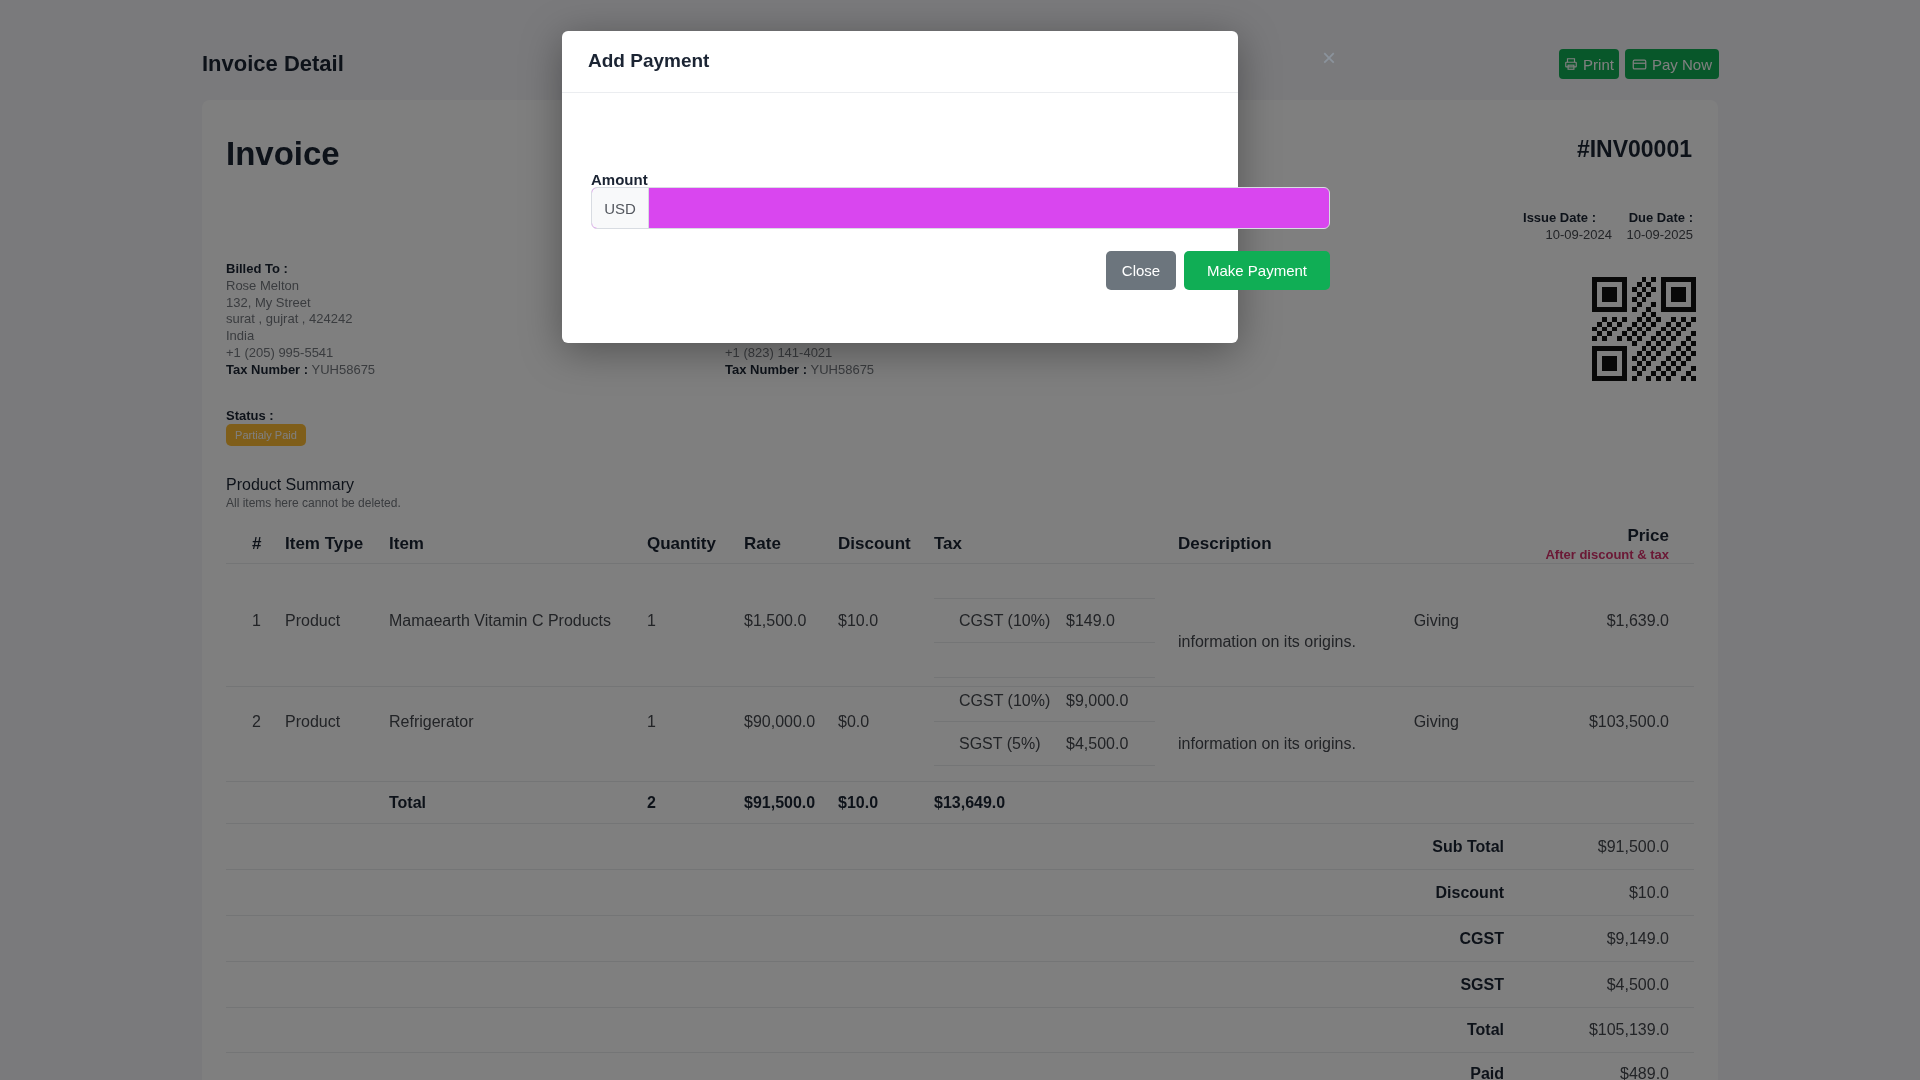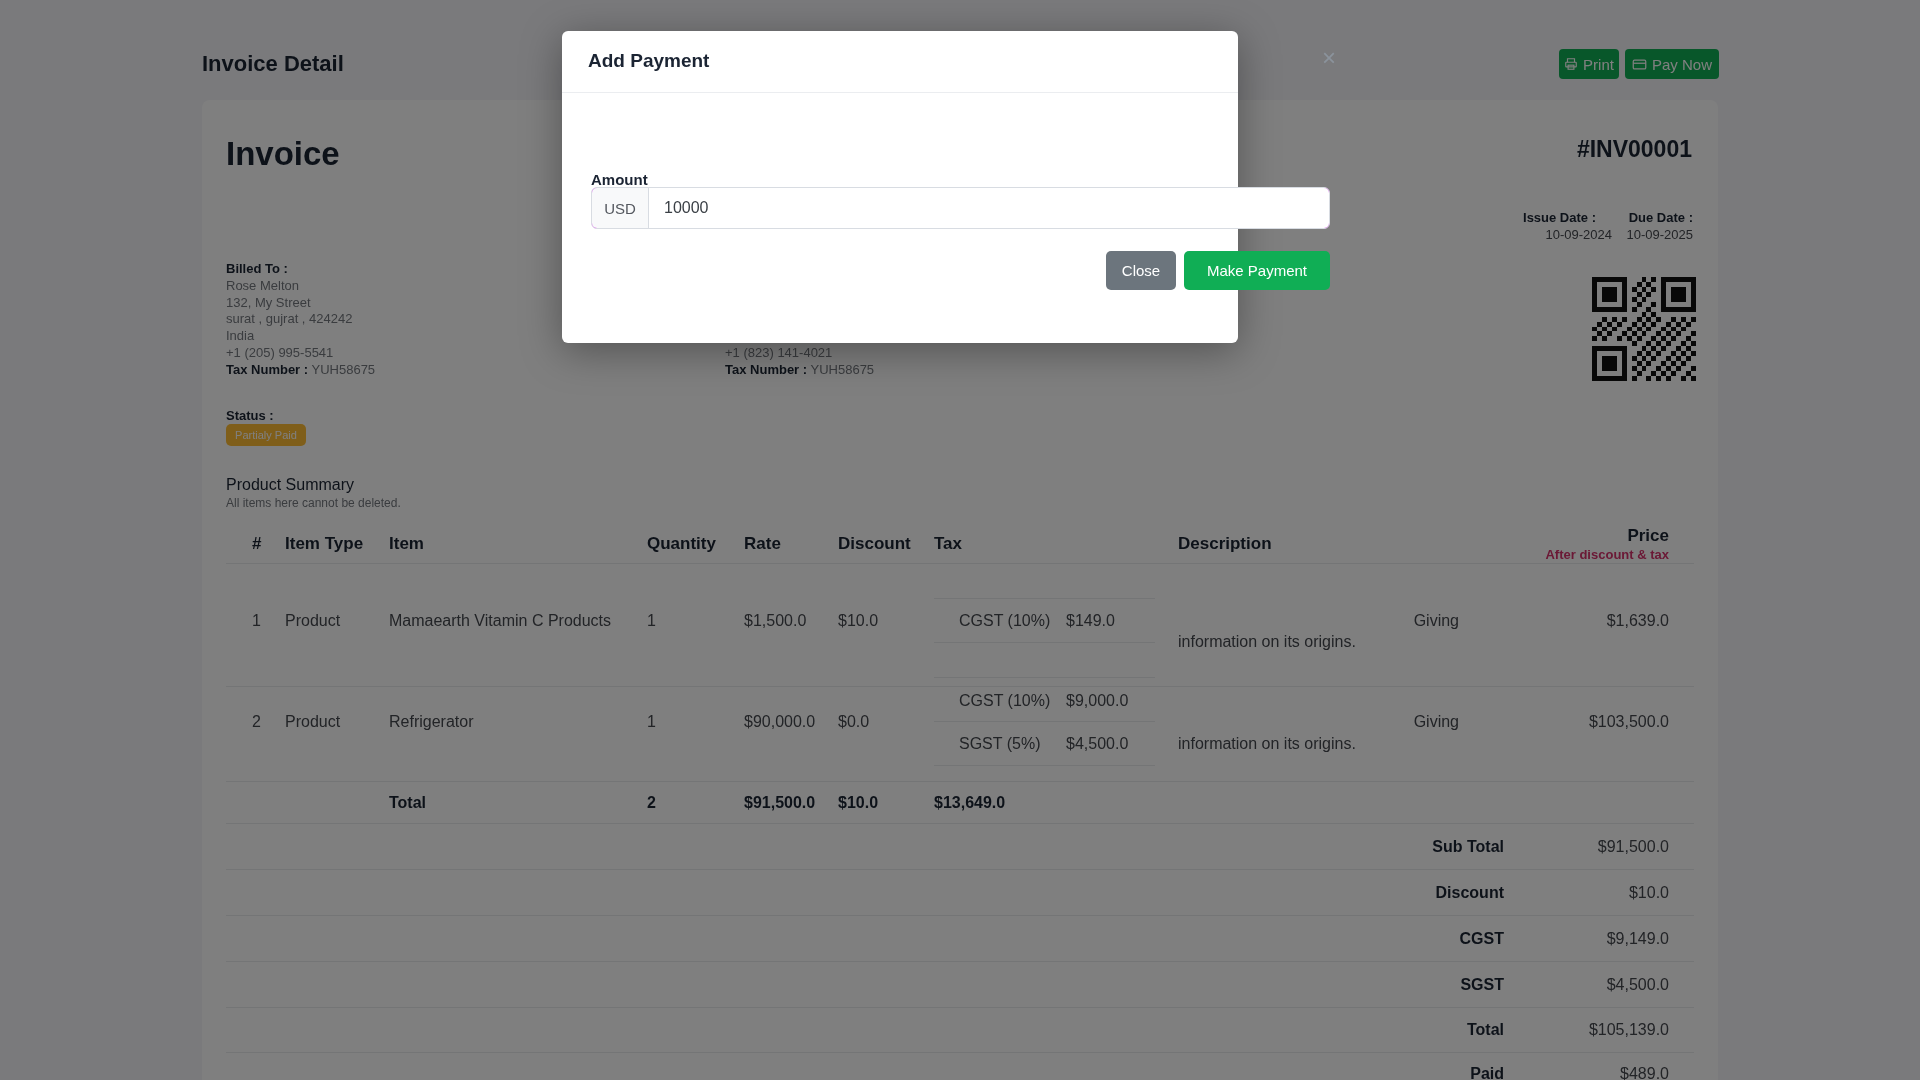--- a/index.html
+++ b/index.html
@@ -297,20 +297,19 @@
 
   <div class="modal">
     <div class="mtitle">Add Payment</div>
     <button class="mclose">×</button>
     <div class="mdiv"></div>
 
 
     <div class="amount-label">Amount</div>
     <div class="igroup">
       <div class="iprefix">USD</div>
-      <input type="text" value="10000" style="">
     </div>
 
     <button class="mbtn close">Close</button>
     <button class="mbtn pay">Make Payment</button>
   </div>
 
 </div>
 
 </body></html>

